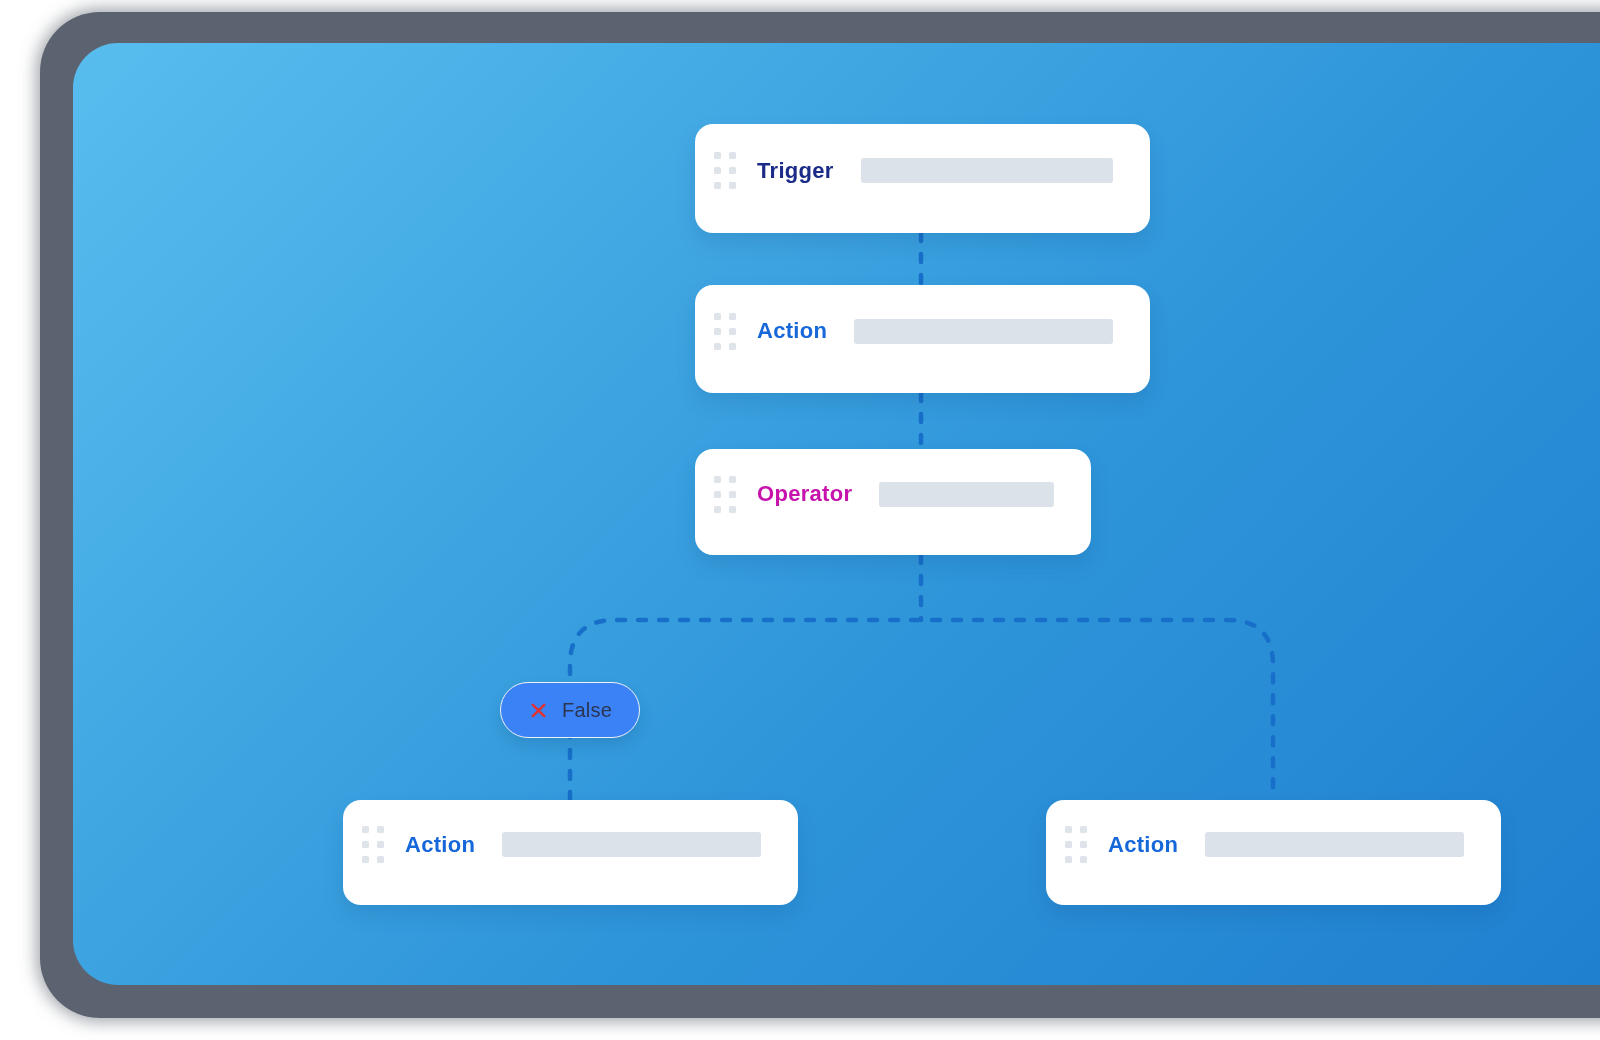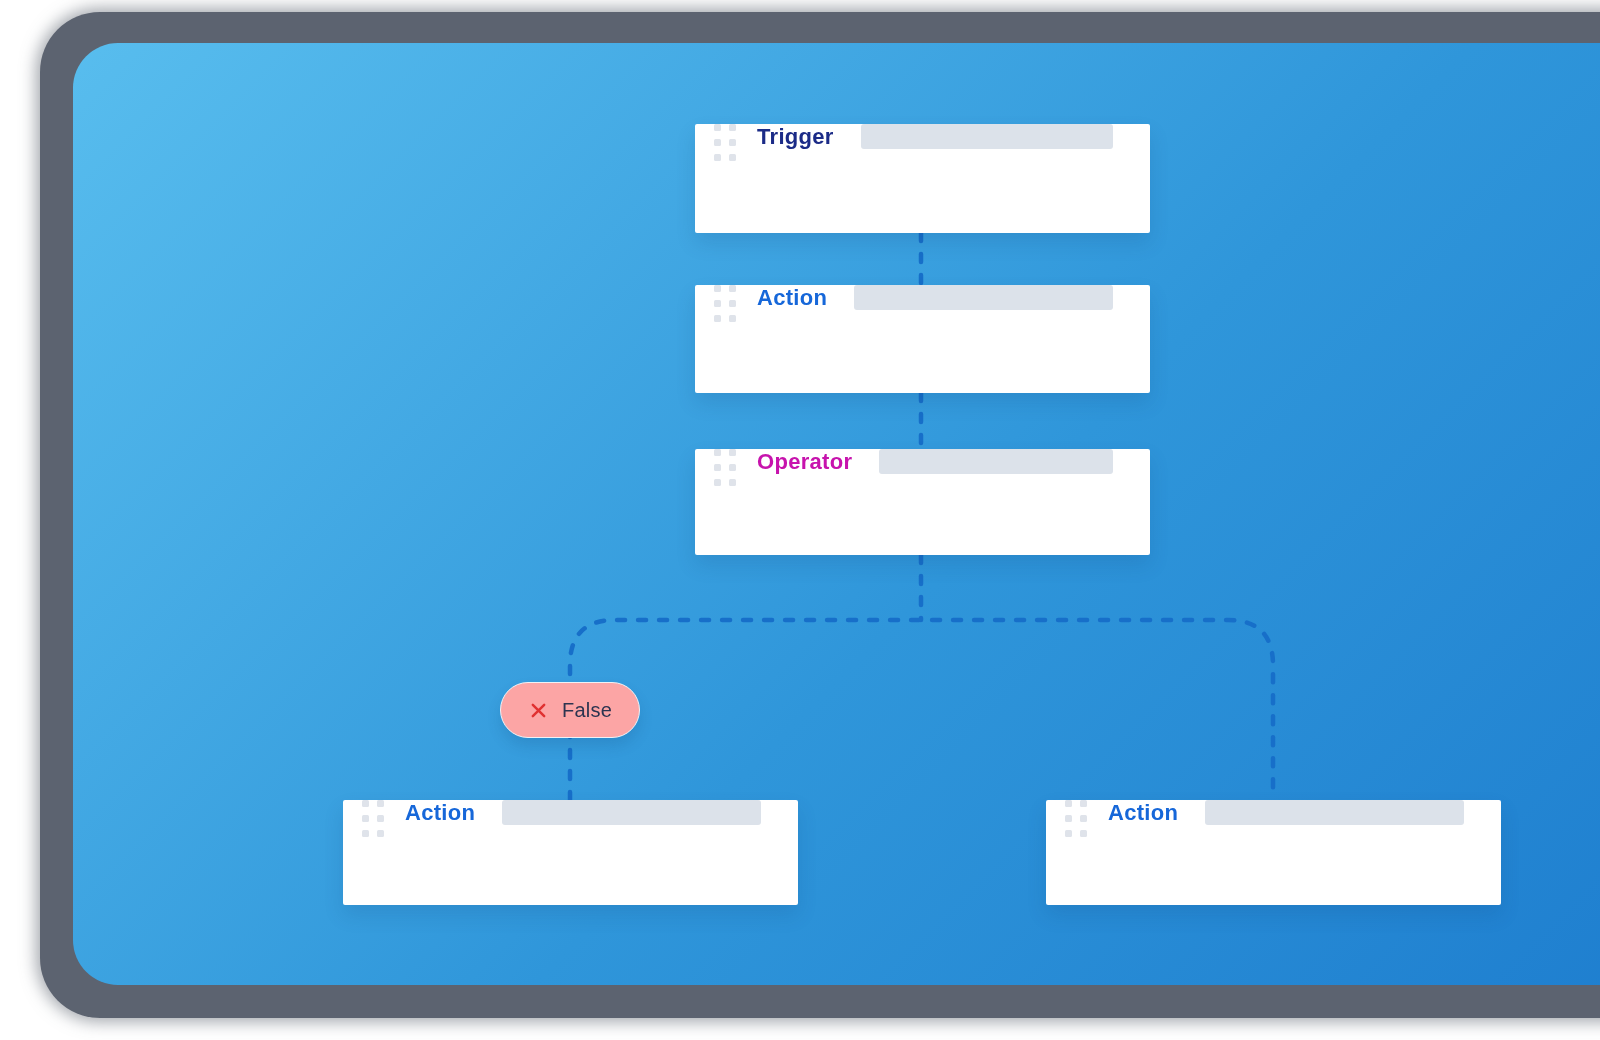--- a/index.html
+++ b/index.html
@@ -19,43 +19,43 @@
     background:linear-gradient(135deg,var(--canvas-gradient-start,#58bdee) 0%,#2f96da 55%,var(--canvas-gradient-end,#1e7ecf) 100%);
     border-radius:45px 0 0 45px;
   }
   .overlay{position:absolute;left:0;top:0;width:1600px;height:1040px;}
   svg.connectors{position:absolute;left:0;top:0;width:1600px;height:1040px;display:block;}
   svg.connectors path{
     fill:none;stroke:var(--connector,#176fc9);stroke-width:4.5;
     stroke-linecap:round;stroke-dasharray:8 13;
   }
   .card{
-    position:absolute;background:var(--card-bg,#ffffff);border-radius:2px;
+    position:absolute;background:var(--card-bg,#ffffff);border-radius:18px;
     box-shadow:0 10px 20px rgba(15,60,110,.14);
-    display:flex;
+    display:flex;align-items:center;
     padding:0 37px 16px 19px;box-sizing:border-box;
   }
   .handle{
     display:grid;grid-template-columns:repeat(2,7px);grid-auto-rows:7px;
     gap:8px;flex:none;cursor:grab;
   }
   .handle i{background:var(--drag-dots,#dfe3ea);border-radius:1.5px;display:block;}
   .label{
     font-size:22px;font-weight:700;letter-spacing:.3px;
     margin-left:21px;flex:none;
   }
   .label.trigger{color:var(--trigger-label,#1b2b87);}
   .label.action{color:var(--action-label,#1667d9);}
   .label.operator{color:var(--operator-label,#c713ad);}
   .bar{
     flex:1;height:25px;margin-left:27px;border-radius:3px;
     background:var(--placeholder,#dce2ea);
   }
   .badge{
-    position:absolute;width:140px;height:56px;background:#fca5a5;
+    position:absolute;width:140px;height:56px;background:#3b82f6;
     border-radius:28px;border:1px solid #f0f2f6;box-sizing:border-box;
     box-shadow:0 8px 14px rgba(15,60,110,.16);
     display:flex;align-items:center;justify-content:center;gap:13px;
   }
   .badge .btext{
     font-size:20px;font-weight:500;color:var(--badge-text,#2c3450);
     letter-spacing:.2px;
   }
   .bicon{display:block;flex:none;}
   .bicon.x path{stroke:var(--false-icon,#e03131);stroke-width:2.8;stroke-linecap:round;fill:none;}
@@ -96,21 +96,21 @@
         <i></i>
         <i></i>
         <i></i>
         <i></i>
         <i></i>
       </span>
     <span class="label action">Action</span>
     <span class="bar"></span>
   </div>
 
-  <div class="card" style="left:695px;top:449px;width:455px;height:106px">
+  <div class="card" style="left:695px;top:449px;width:396px;height:106px">
     <span class="handle">
         <i></i>
         <i></i>
         <i></i>
         <i></i>
         <i></i>
         <i></i>
       </span>
     <span class="label operator">Operator</span>
     <span class="bar"></span>

